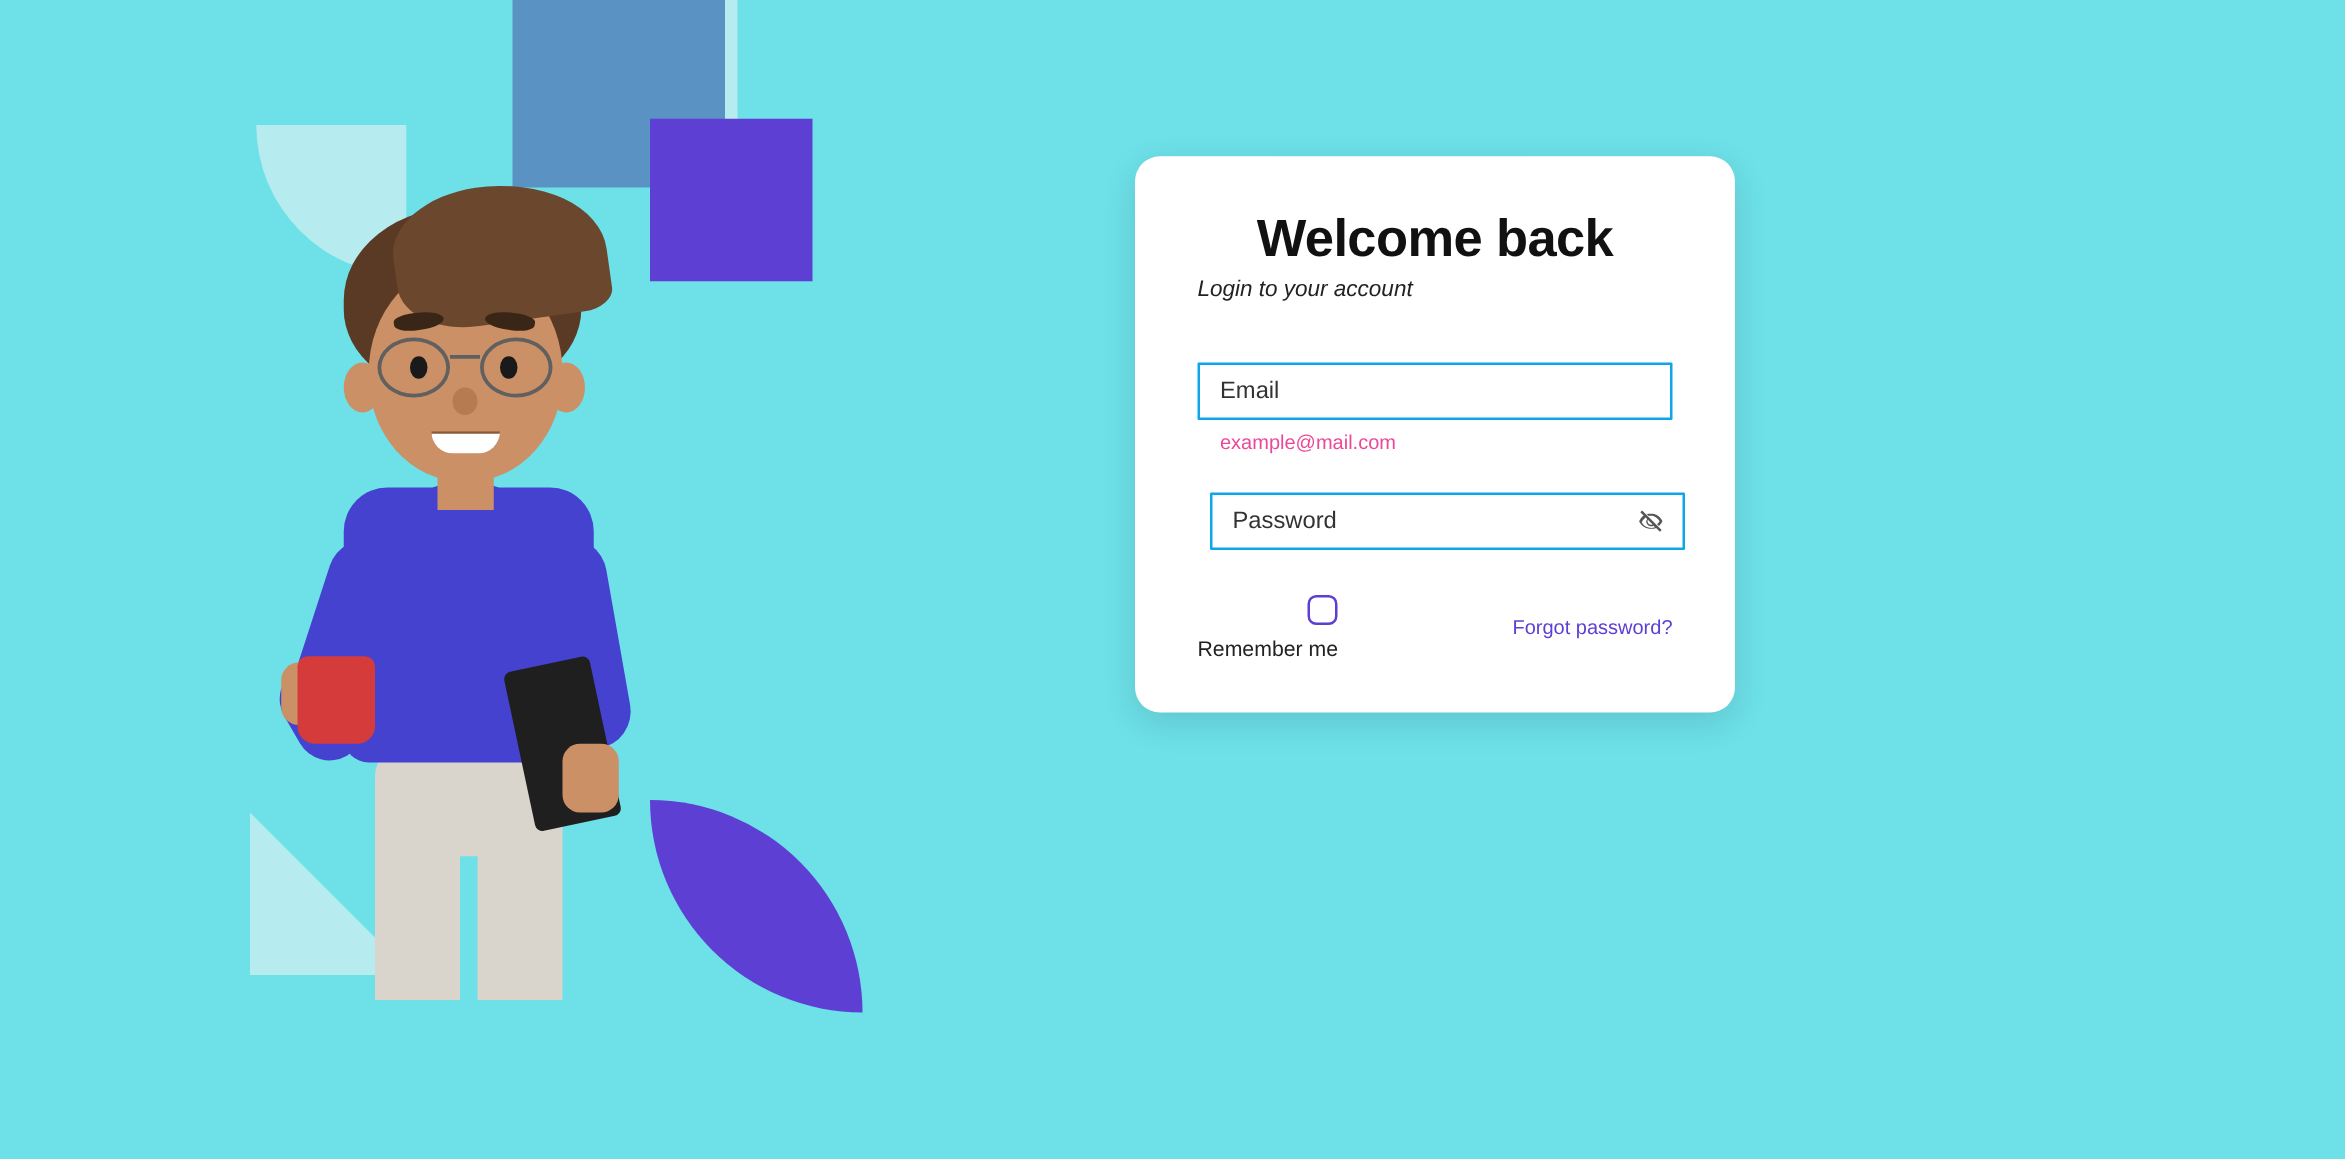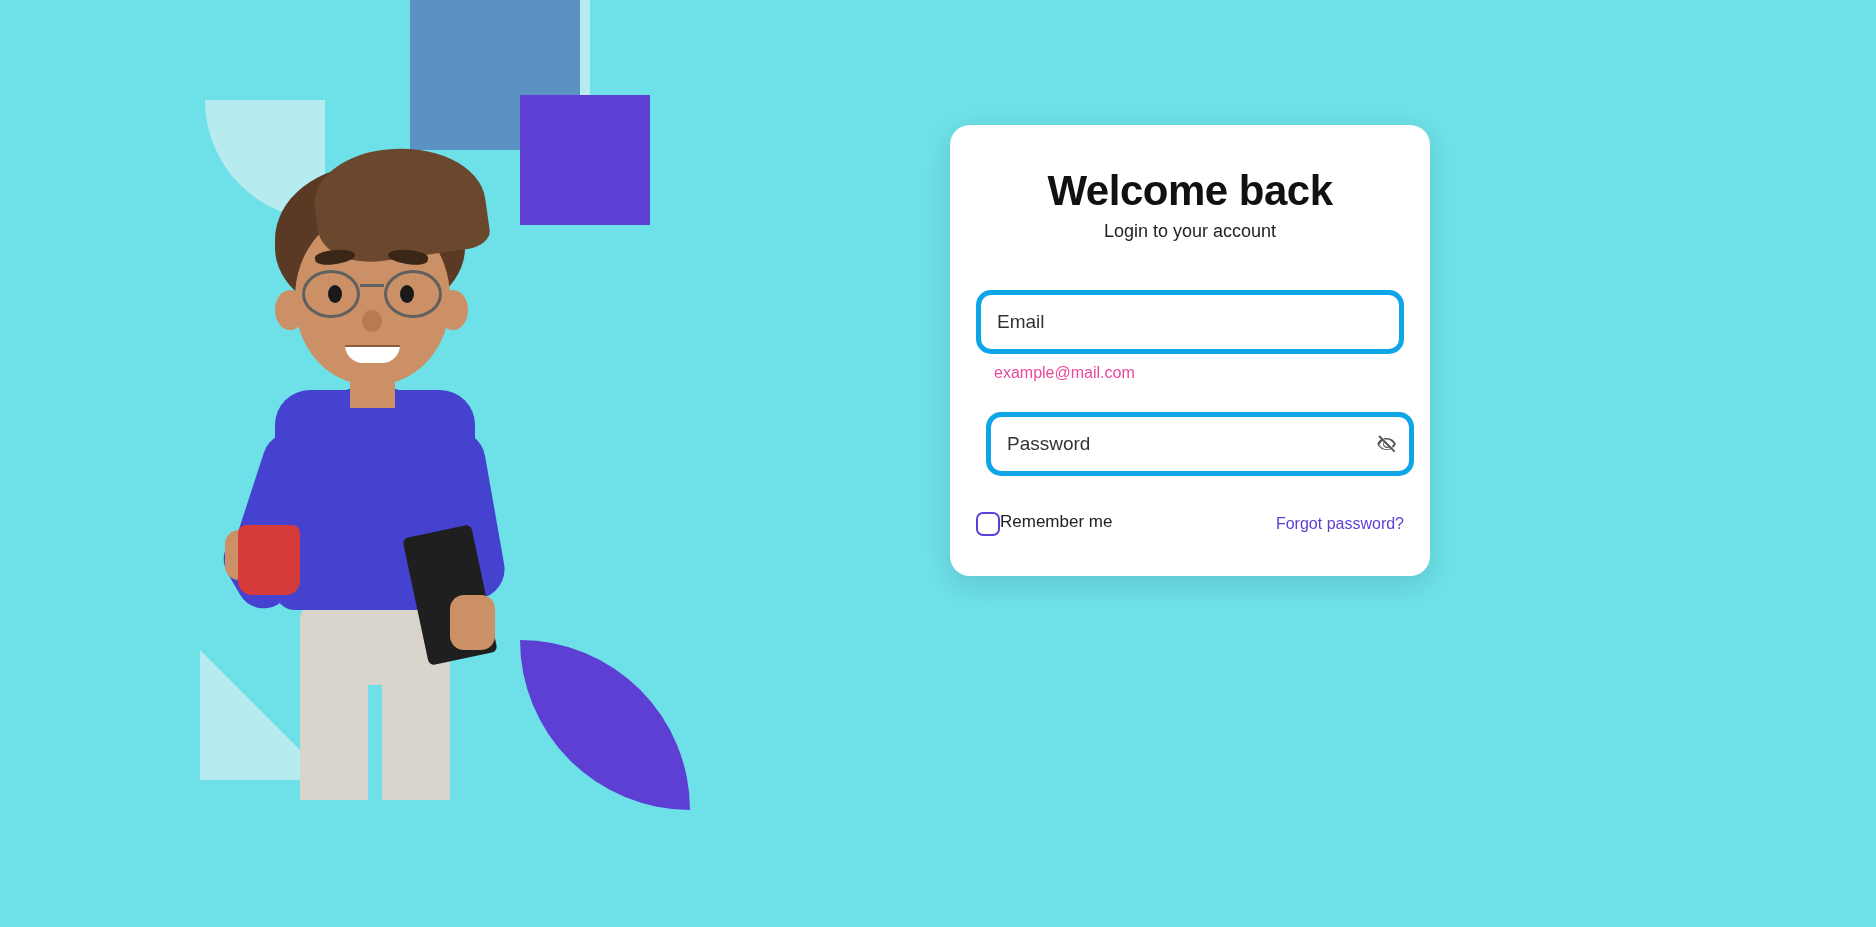--- a/index.html
+++ b/index.html
@@ -247,50 +247,51 @@
   .char-leg-gap {
     position: absolute;
     top: 555px; left: 148px;
     width: 14px; height: 120px;
     background: #6de0e8;
   }
 
   
   .card {
     position: absolute;
-    top: 125px; left: 950px;
+    top: 125px; left: 908px;
     width: 480px;
     background: #fff;
     border-radius: 20px;
     box-shadow: 0 8px 28px rgba(0,0,0,0.12);
-    padding: 42px 26px 40px;
+    padding: 42px 50px 40px;
   }
   .title {
     font-size: 42px;
     font-weight: 700;
     text-align: center;
     color: #111;
     letter-spacing: -0.5px;
   }
   .subtitle {
     font-size: 18px;
-    text-align: center;
+    text-align: left;
     color: #222;
     margin-top: 6px;
     margin-bottom: 48px;
+    font-style: italic;
   }
   .field {
     position: relative;
     width: 100%;
   }
   .text-input {
     width: 100%;
-    height: 64px;
-    border: 5px solid #0ea5e9;
-    border-radius: 15px;
+    height: 46px;
+    border: 2px solid #0ea5e9;
+    border-radius: 1px;
     font-size: 19px;
     padding: 0 16px;
     color: #222;
     background: #fff;
     font-family: inherit;
   }
   .text-input::placeholder { color: #333; }
   .helper {
     font-size: 16px;
     color: #ec4899;
@@ -308,21 +309,23 @@
     display: flex; align-items: center; justify-content: center;
   }
   .row-options {
     display: flex;
     justify-content: space-between;
     align-items: center;
     margin-top: 36px;
   }
   .remember {
     display: flex;
-    align-items: flex-start;
+    align-items: flex-end;
+    gap: 10px;
+    flex-direction: column;
   }
   .checkbox {
     width: 24px; height: 24px;
     border: 2px solid #5d3fd3;
     border-radius: 7px;
     background: #fff;
     cursor: pointer;
   }
   .remember-label {
     font-size: 17px;

